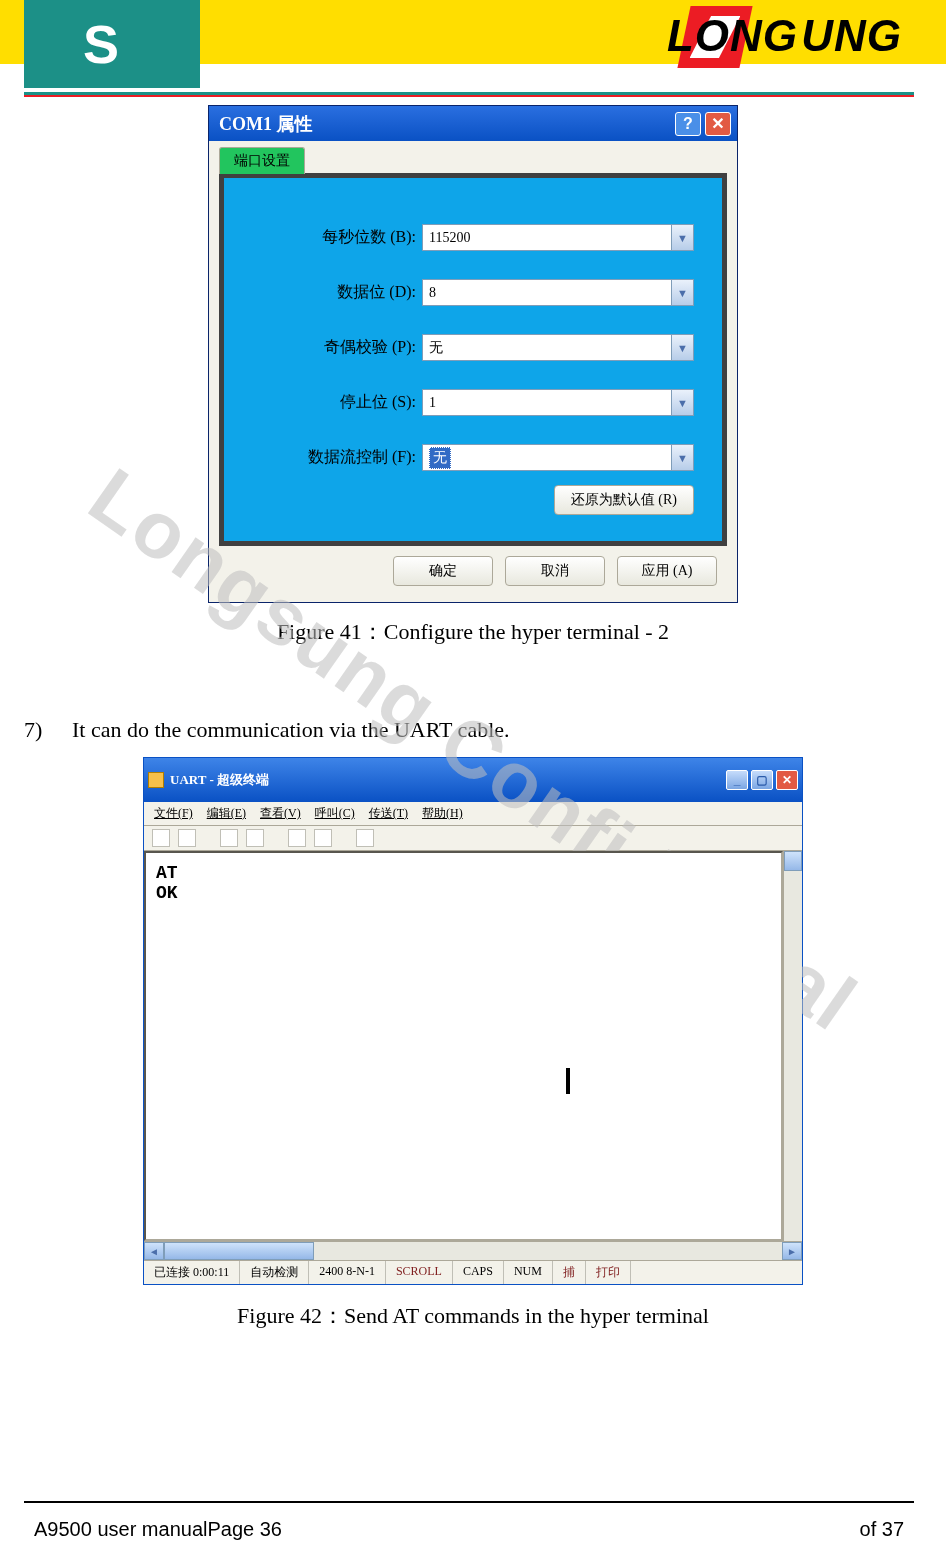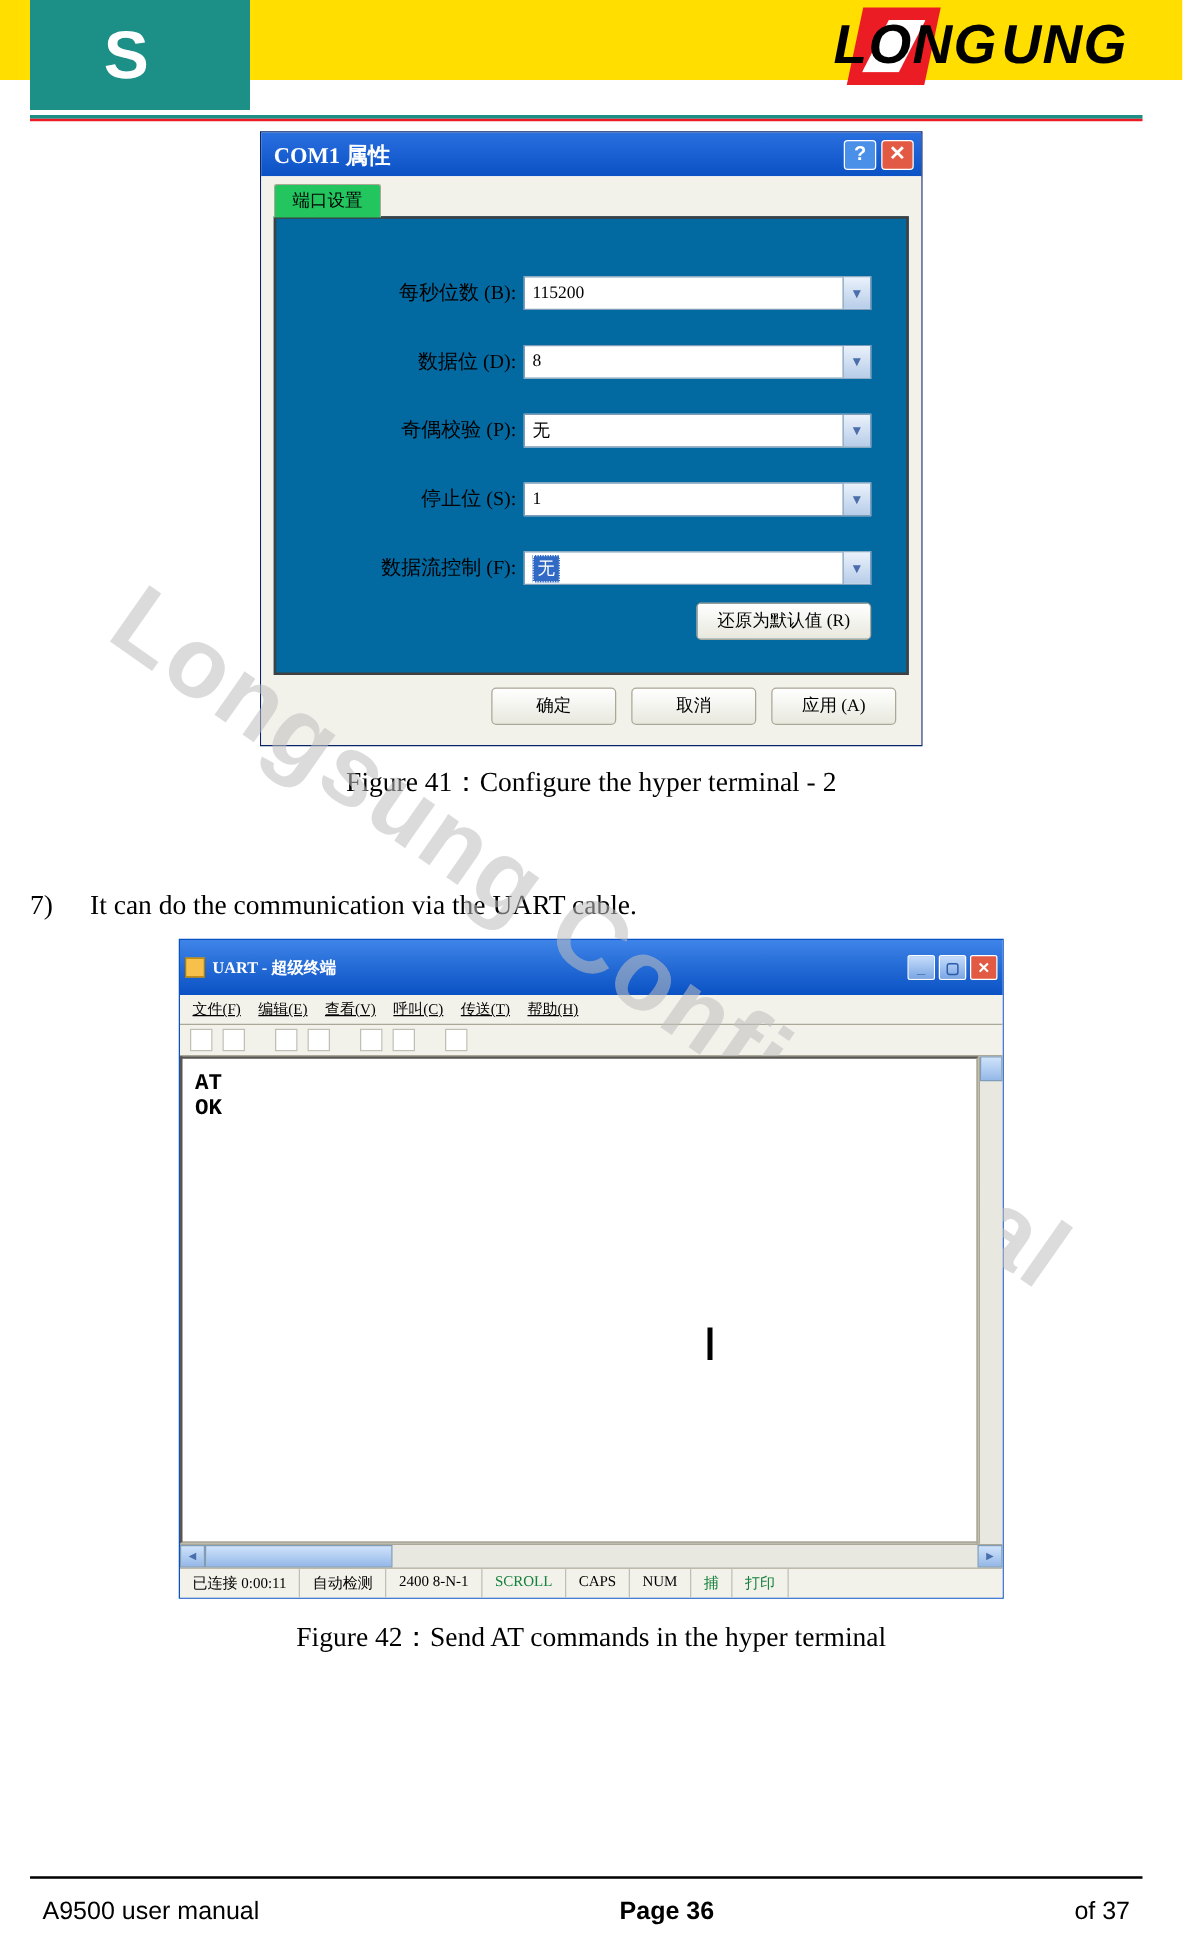--- a/index.html
+++ b/index.html
@@ -27,21 +27,21 @@
   .dlg1 { width:530px; border:1px solid #0A246A; font-family: "Microsoft YaHei", Tahoma, sans-serif; }
   .tbar { height:35px; background: linear-gradient(#2A6FE0,#0A51C4); display:flex; align-items:center; padding:0 6px; }
   .tbar-title { color:#fff; font:700 18px/1 SimSun,serif; flex:1; padding-left:4px; }
   .tbar-btn { width:26px; height:24px; margin-left:4px; display:flex; align-items:center; justify-content:center;
               font:700 16px/1 Arial; border:1px solid #fff; border-radius:3px; }
   .help-b { background:#4A8FE8; color:#fff; }
   .close-b{ background:#E25A43; color:#fff; }
   .dlg1-body { background:#F3F2EA; padding: 0 10px 12px; }
   .tabbar { display:flex; padding-top:6px; }
   .tab { background:#22c55e; border:1px solid #ACA899; border-bottom:none; padding:4px 14px; font:14px SimSun; border-radius:3px 3px 0 0;}
-  .tabpane { border:2px solid #404040; background:#0369a1; padding: 46px 28px 26px; margin-top:-1px;}
+  .tabpane { border:5px solid #404040; background:#0ea5e9; padding: 46px 28px 26px; margin-top:-1px;}
   .frow { display:flex; align-items:center; margin: 0 0 28px; }
   .flab { width:170px; text-align:right; font:16px SimSun; padding-right:6px; }
   .fsel { flex:1; display:flex; }
   .sel  { flex:1; height:27px; border:1px solid #7F9DB9; background:#fff; display:flex; align-items:center;
           font:14px Tahoma; padding:0 6px; position:relative; }
   .sel.selected-inner span { background:#316AC5; color:#fff; padding:1px 3px; border:1px dotted #fff; }
   .dd { width:22px; height:25px; background:linear-gradient(#EAF1FB,#B7CDE9); border-left:1px solid #7F9DB9;
         position:absolute; right:0; top:0; display:flex; align-items:center; justify-content:center; color:#4B6EAA; font-size:11px;}
   .restore-row { display:flex; justify-content:flex-end; margin-top:10px;}
   .xpsbtn { height:30px; padding:0 16px; background:linear-gradient(#fff,#E8E8DE); border:1px solid #ACA899;
@@ -72,26 +72,26 @@
             white-space:pre; min-height:390px; position:relative;}
   .ht-cursor{ position:absolute; left:420px; top:215px; width:4px; height:26px; background:#000;}
   .ht-vscroll{ width:19px;background:#E8E8E0;border-left:1px solid #ACA899;position:relative;}
   .ht-vscroll .thumb{position:absolute;top:0;left:0;right:0;height:20px;background:linear-gradient(#CFE3FB,#95B8E8);border:1px solid #7F9DB9;}
   .ht-hscroll{ height:19px;background:#E8E8E0;border-top:1px solid #ACA899;display:flex;}
   .ht-hscroll .arrow{width:20px;background:linear-gradient(#CFE3FB,#95B8E8);border:1px solid #7F9DB9;display:flex;align-items:center;justify-content:center;font-size:10px;color:#4B6EAA;}
   .ht-hscroll .track{flex:1;position:relative;}
   .ht-hscroll .hthumb{position:absolute;left:0;top:0;bottom:0;width:150px;background:linear-gradient(#CFE3FB,#95B8E8);border:1px solid #7F9DB9;}
   .ht-status{ background:#F3F2EA;border-top:1px solid #ACA899;display:flex;font:12px SimSun;}
   .ht-scell{border-right:1px solid #C0BFB6;padding:3px 10px;}
-  .ht-scell.dim{color:#15803d;}
+  .ht-scell.dim{color:#7f1d1d;}
 
   
   .frule{ position:absolute; left:24px; right:32px; bottom:60px; height:2px; background:#000;}
   .ftr  { position:absolute; left:34px; right:42px; bottom:22px; display:flex; font:20px Verdana,Arial; }
-  .ftr .c{ flex:1; text-align:center;font-weight:bold;}
+  .ftr .c{ flex:1; }
   .ftr .r{ text-align:right;}
 </style>
 </head>
 <body>
 
 <div class="page">
   <div class="wm">Longsung Confidential</div>
 
   <div class="hdr">
     <div class="yellow-bar"></div>

